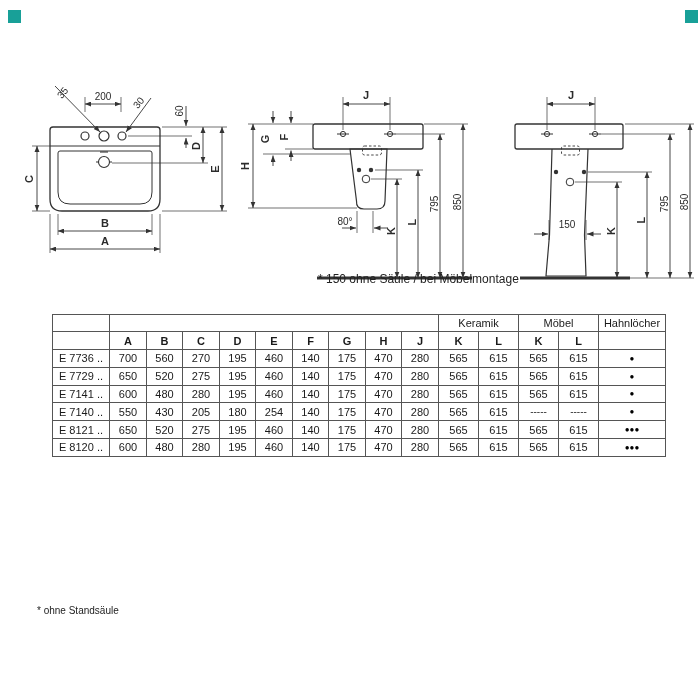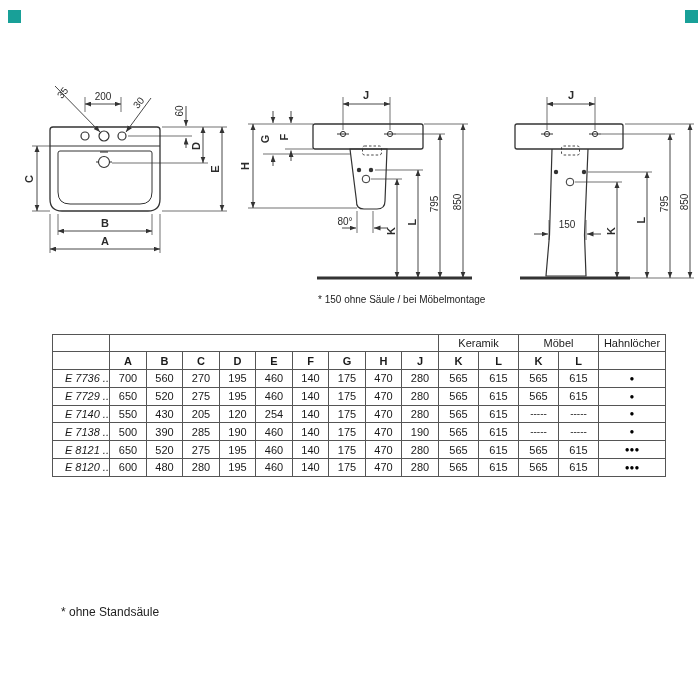--- a/index.html
+++ b/index.html
@@ -1,32 +1,32 @@
 <!DOCTYPE html>
 <html><head>
 <meta charset="utf-8">
 <style>
   html,body{margin:0;padding:0;background:#fff;}
   .page{position:relative;width:700px;height:700px;background:#ffffff;overflow:hidden;
         font-family:"Liberation Sans",sans-serif;color:#1a1a1a;}
   .brand-sq{position:absolute;width:13px;height:13px;}
   .note{position:absolute;white-space:nowrap;color:#222;}
-  .note.mid{left:318px;top:294px;font-size:10px;}
-  .note.bottom{left:61px;top:605px;font-size:12px;}
+  .note.mid{left:318px;top:272px;font-size:12px;}
+  .note.bottom{left:37px;top:605px;font-size:10px;}
   svg text{fill:#2b2b2b;font-family:"Liberation Sans",sans-serif;}
   svg .dimnum{font-size:10px;}
   svg .dimletter{font-size:11px;font-weight:bold;}
   .drawings{position:absolute;left:0;top:0;}
   table.spec{position:absolute;left:52px;top:314px;width:613px;border-collapse:collapse;
-             table-layout:fixed;font-size:11px;margin-top:20px;}
+             table-layout:fixed;font-size:11px;}
   table.spec td{border:1px solid #555;text-align:center;vertical-align:middle;
                 padding:0;height:16.8px;overflow:hidden;}
   table.spec tr.h1 td{height:16px;}
   table.spec tr.h2 td{height:17px;font-weight:bold;}
-  table.spec td.model{text-align:right;font-style:italic;}
+  table.spec td.model{text-align:center;}
   table.spec td.dots{font-size:8px;letter-spacing:0px;color:#000;}
   table.spec td.dash{font-size:10px;letter-spacing:0;color:#333;}
   table.spec tr.h1 td.group{font-weight:normal;}
 </style>
 </head>
 <body>
 
 <div class="page">
 
   <div class="brand-sq" style="left: 8px; top: 10px; background: rgb(24, 160, 152);"></div>
@@ -269,47 +269,47 @@
           <td>175</td>
           <td>470</td>
           <td>280</td>
           <td>565</td>
           <td>615</td>
           <td>565</td>
           <td>615</td>
           <td class="dots">●</td>
         </tr>
         <tr>
+          <td class="model">E 7141 ..</td>
+          <td>600</td>
+          <td>480</td>
+          <td>280</td>
+          <td>195</td>
+          <td>460</td>
+          <td>140</td>
+          <td>175</td>
+          <td>470</td>
+          <td>280</td>
+          <td>565</td>
+          <td>615</td>
+          <td>565</td>
+          <td>615</td>
+          <td class="dots">●</td>
+        </tr>
+        <tr>
           <td class="model">E 7140 ..</td>
           <td>550</td>
           <td>430</td>
           <td>205</td>
-          <td>120</td>
+          <td>180</td>
           <td>254</td>
           <td>140</td>
           <td>175</td>
           <td>470</td>
           <td>280</td>
-          <td>565</td>
-          <td>615</td>
-          <td class="dash">-----</td>
-          <td class="dash">-----</td>
-          <td class="dots">●</td>
-        </tr>
-        <tr>
-          <td class="model">E 7138 ..</td>
-          <td>500</td>
-          <td>390</td>
-          <td>285</td>
-          <td>190</td>
-          <td>460</td>
-          <td>140</td>
-          <td>175</td>
-          <td>470</td>
-          <td>190</td>
           <td>565</td>
           <td>615</td>
           <td class="dash">-----</td>
           <td class="dash">-----</td>
           <td class="dots">●</td>
         </tr>
         <tr>
           <td class="model">E 8121 ..</td>
           <td>650</td>
           <td>520</td>

